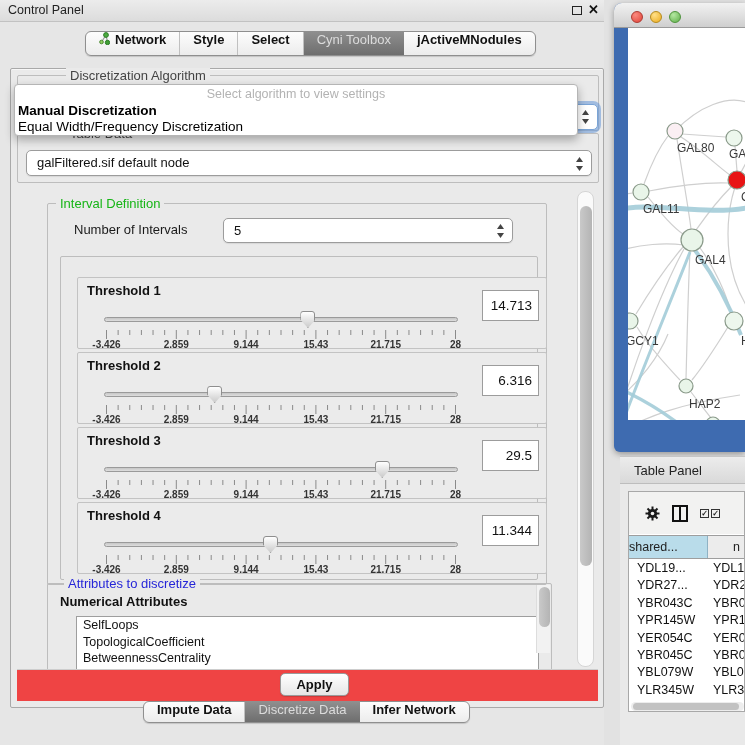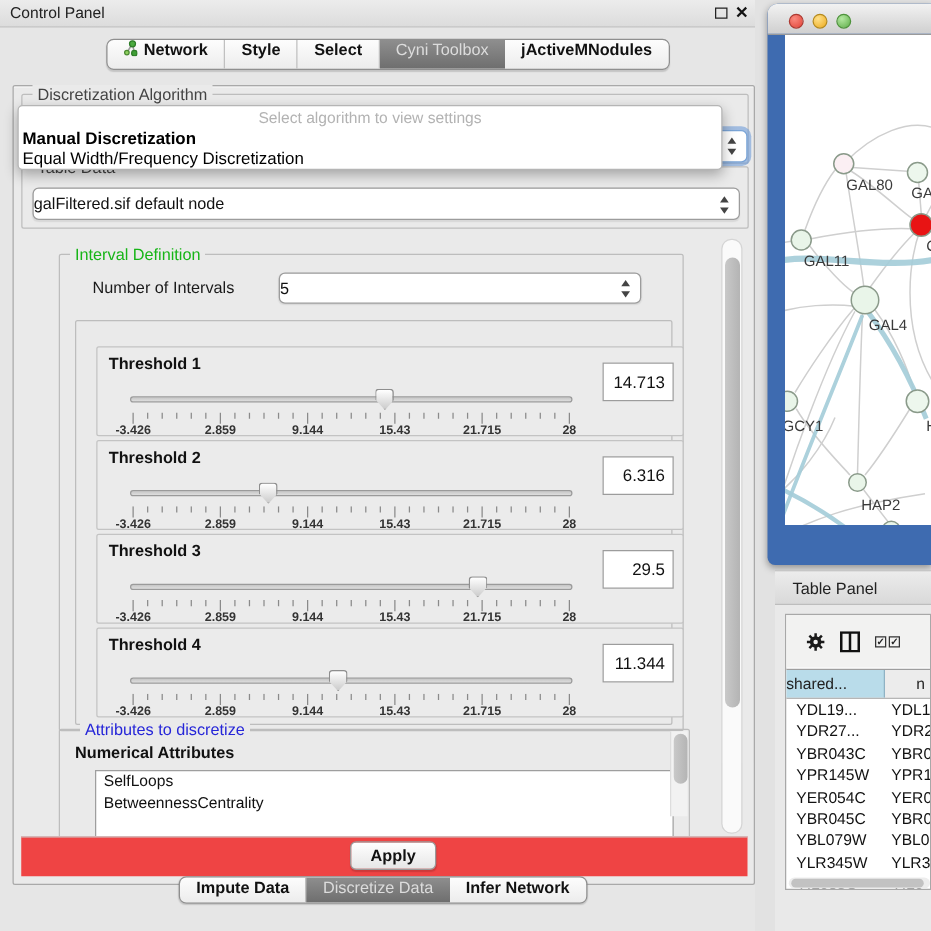--- a/index.html
+++ b/index.html
@@ -19,25 +19,25 @@
   .seg:last-child { border-right:none; }
   .seg.sel { background:linear-gradient(#8e8e8e,#6e6e6e); color:#dcdcdc; border-right:none; font-weight:normal; }
   #top-tabs { left:85px; top:31px; }
   #bottom-tabs { left:143px; top:701px; height:22px; }
   #bottom-tabs .seg { font-size:13px; }
 
   
   #main-panel { left:10px; top:68px; width:594px; height:640px; background:#eaeaea; border:1px solid #a9a9a9; border-radius:2px; box-shadow:inset 0 1px 0 #f7f7f7; }
   .group { position:absolute; border:1px solid #bdbdbd; border-radius:2px; }
   .group-title { position:absolute; top:-8px; left:8px; background:#eaeaea; padding:0 4px; font-size:13px; }
-  .gt-plain { color:#444; }
+  .gt-plain { color:#444;margin-left:40px; }
   .gt-green { color:#17b517; }
   .gt-blue  { color:#2626d8; }
 
-  .combo { position:absolute; background:#fff; border:1px solid #9c9c9c; border-radius:5px; font-size:13px; color:#111; line-height:24px; box-shadow:0 1px 1px rgba(0,0,0,.08); }
+  .combo { position:absolute; background:#fff; border:1px solid #9c9c9c; border-radius:5px; font-size:13px; color:#111; line-height:24px; padding-left:10px; box-shadow:0 1px 1px rgba(0,0,0,.08); }
   .stepper { position:absolute; right:7px; top:4px; width:9px; height:16px; }
   .stepper svg { display:block; }
 
   
   #algo-combo { left:14px; top:28px; width:566px; height:26px; border:1px solid #7aa4d6; box-shadow:0 0 0 3px rgba(100,150,215,.55); }
 
   
   #algo-popup { left:14px; top:84px; width:564px; height:52px; background:#fff; border:1px solid #b5b5b5; border-radius:4px; box-shadow:0 4px 10px rgba(0,0,0,.3); z-index:50; }
   #algo-placeholder { position:absolute; top:2px; left:0; width:100%; text-align:center; color:#b3b3b3; font-size:12.5px; }
   .algo-opt { position:absolute; left:3px; font-size:13.5px; color:#000; }
@@ -391,20 +391,21 @@
           <div class="tvalue">11.344</div>
         </div>
       </div>
     </div>
 
     <div class="group" id="attr-group">
       <span class="group-title gt-blue" style="left:16px;">Attributes to discretize</span>
       <div id="num-attr-label">Numerical Attributes</div>
       <div id="attr-list">
           <div class="attr-item">SelfLoops</div>
+          <div class="attr-item">TopologicalCoefficient</div>
           <div class="attr-item">BetweennessCentrality</div>
         </div>
       <div id="attr-scroll">
           <div class="vthumb"></div>
         </div>
     </div>
   </div>
 
   <div class="vscroll" id="main-vscroll">
       <div class="vthumb"></div>

